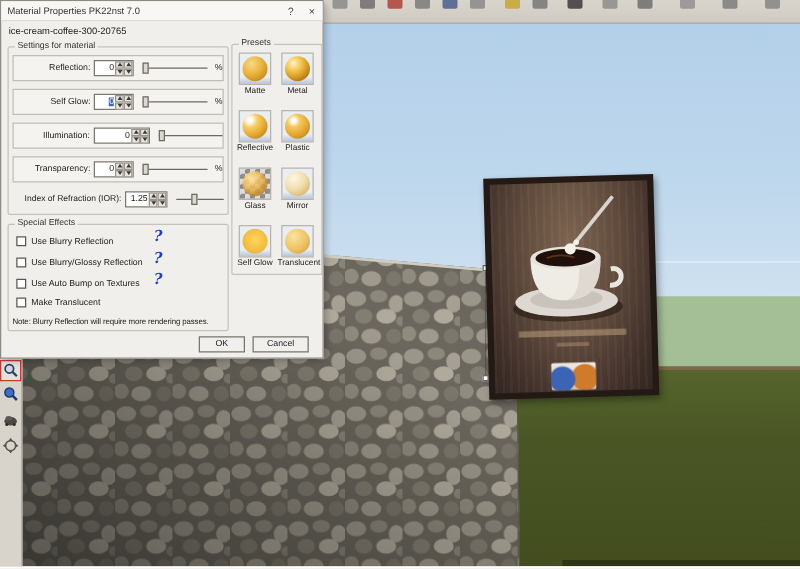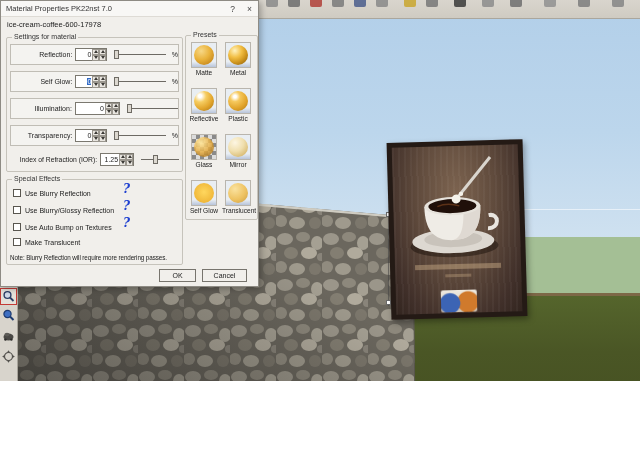--- a/index.html
+++ b/index.html
@@ -1,17 +1,17 @@
 <!DOCTYPE html>
 <html><head>
 <meta charset="utf-8">
 <style>
   html,body{margin:0;padding:0;}
   body{font-family:"Liberation Sans",sans-serif;}
-  .screen{position:relative;width:640px;height:381px;overflow:hidden;background:#d6d2ca;}
+  .screen{position:relative;width:640px;height:453px;overflow:hidden;background:#d6d2ca;}
 
   
   .viewport{position:absolute;left:0;top:0;width:640px;height:455px;}
   .sky{position:absolute;left:0;top:0;width:640px;height:240px;
        background:linear-gradient(#b2cfe9 0%,#bcd6ec 55%,#cfe1f0 100%);}
   .sky-faint-line{position:absolute;left:500px;top:209px;width:140px;height:1px;background:rgba(255,255,255,.55);}
   .sage{position:absolute;left:0;top:237px;width:640px;height:58px;background:#a4bf95;}
   .ground-edge{position:absolute;left:0;top:293px;width:640px;height:3px;background:#7d6847;}
   .grass{position:absolute;left:0;top:296px;width:640px;height:159px;
          background:linear-gradient(#55652c 0%,#4a5625 35%,#434d1f 100%);}
@@ -235,21 +235,21 @@
         </svg>
     </div>
   </div>
 
   <div class="dialog">
     <div class="titlebar">
       <span class="title">Material Properties PK22nst 7.0</span>
       <span class="tb-btn">?</span>
       <span class="tb-btn">×</span>
     </div>
-    <div class="matname">ice-cream-coffee-600-17978</div>
+    <div class="matname">ice-cream-coffee-300-20765</div>
 
     <div class="group g-settings">
       <span class="group-label">Settings for material</span>
 
       <div class="srow" style="top:6px">
         <span class="srow-label">Reflection:</span>
         <span class="spin">
           <span class="spin-val">0</span>
           <span class="spin-btns">
               <span class="sb">

